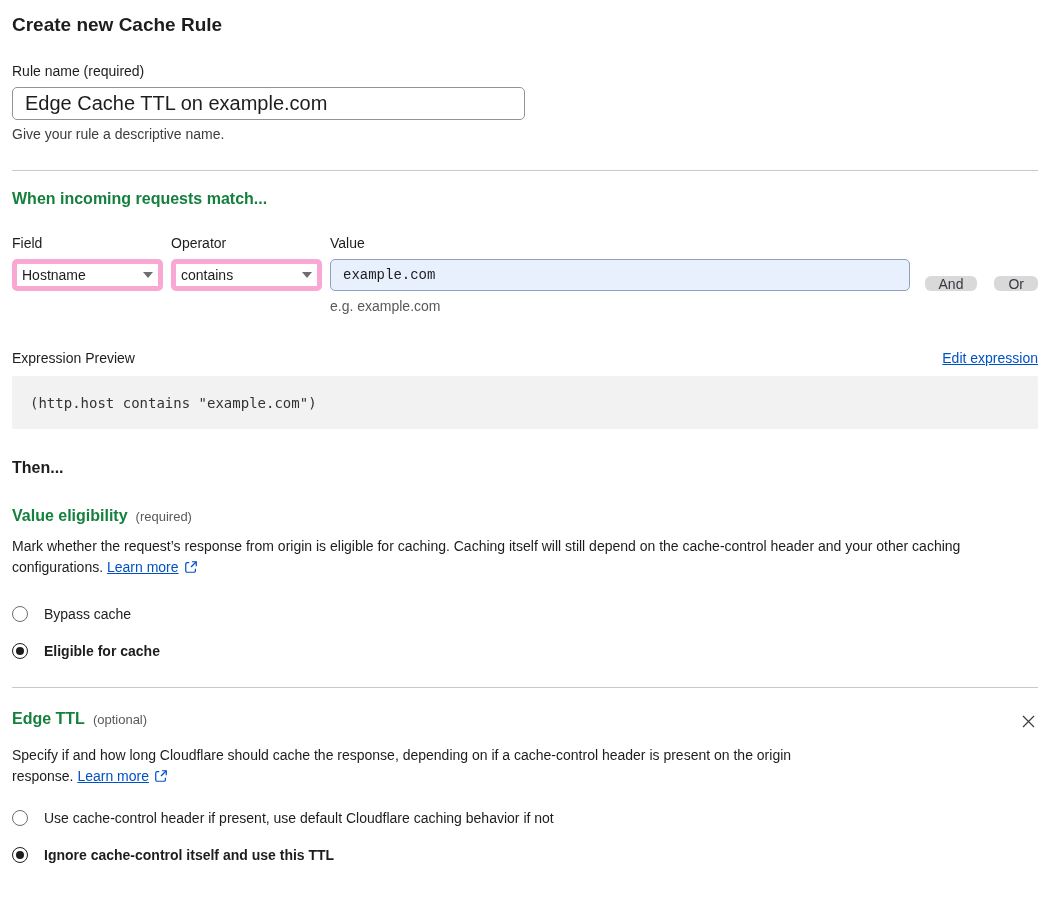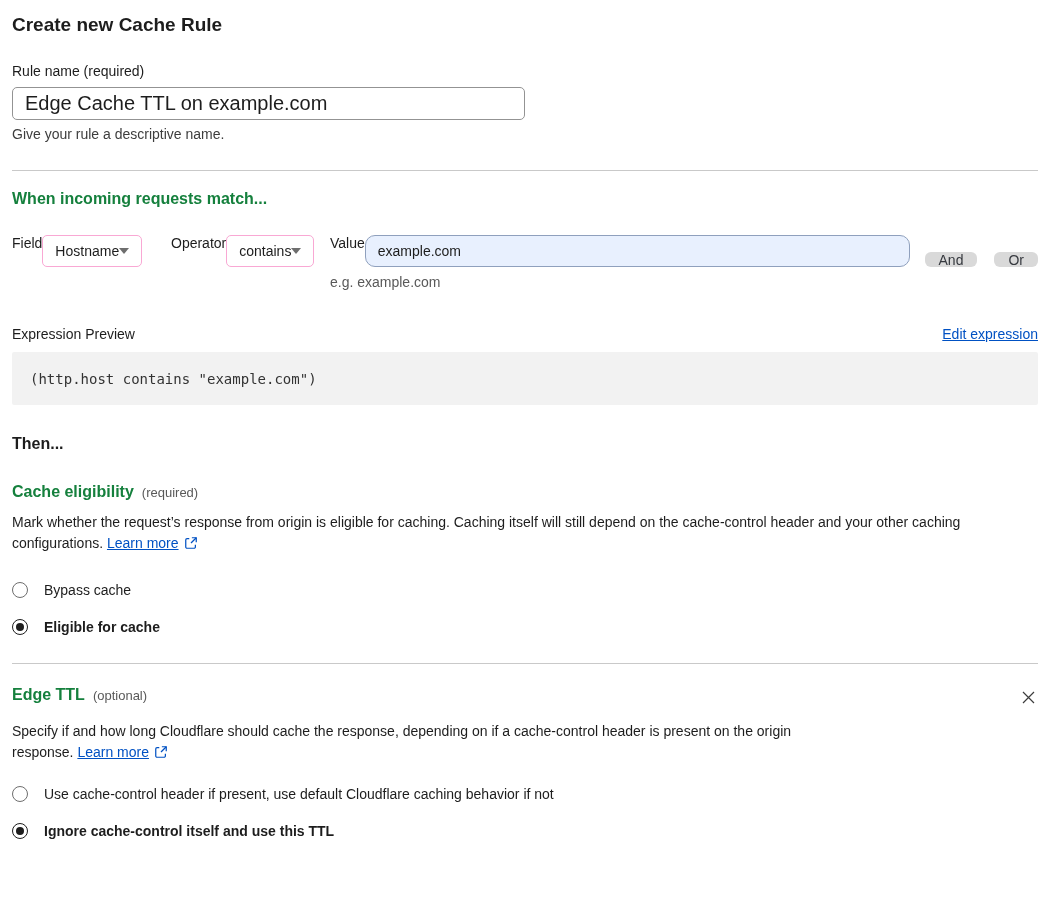--- a/index.html
+++ b/index.html
@@ -22,34 +22,34 @@
     font-family: "Liberation Sans", sans-serif;
     background: #fff; outline: none;
   }
   .helper { font-size: 14px; color: #3d3d3d; margin-top: 6px; }
 
   .divider { height: 1px; background: #c9c9c9; border: 0; margin: 28px 0 0 0; width: 1026px; }
 
   .section-heading { font-size: 16px; font-weight: 700; color: #15803d; }
 
   .match-row { display: flex; align-items: flex-end; margin-top: 27px; }
-  .match-col { display: flex; flex-direction: row; }
+  .match-col { display: flex; flex-direction: column; }
   .col-field, .col-operator { width: 151px; margin-right: 8px; }
   .col-value { flex: 1; }
   .select-box {
-    height: 32px; border: 1px solid #f9a8d4; border-radius: 5px;
+    height: 32px; border: 5px solid #f9a8d4; border-radius: 5px;
     background: #fff; display: flex; align-items: center; justify-content: space-between;
-    padding: 0 12px; font-size: 14px; color: #1d1d1d; cursor: pointer;
+    padding: 0 5px; font-size: 14px; color: #1d1d1d; cursor: pointer;
   }
   .caret { width: 0; height: 0; border-left: 5px solid transparent; border-right: 5px solid transparent; border-top: 6px solid #6e6e6e; }
   .value-input {
     width: 100%; height: 32px;
-    border: 1px solid #8fa0bd; border-radius: 10px;
+    border: 1px solid #8fa0bd; border-radius: 5px;
     background: #e8f0fe; padding: 5px 12px; font-size: 14px; color: #1d1d1d;
-    font-family: Liberation Sans, sans-serif; outline: none;
+    font-family: Liberation Mono, monospace; outline: none;
   }
   .andor-btn {
     height: 15px; padding: 0 14px; margin-left: 15px;
     background: #d9d9d9; border: 0; border-radius: 6px;
     font-size: 14px; color: #36393f; font-family: "Liberation Sans", sans-serif;
     cursor: pointer;
   }
   .eg-helper { font-size: 14px; color: #595959; margin-top: 7px; }
 
   .expr-header { display: flex; justify-content: space-between; align-items: flex-end; margin-top: 36px; }
@@ -129,21 +129,21 @@
 
   <div class="expr-header">
     <span class="expr-label">Expression Preview</span>
     <a class="link">Edit expression</a>
   </div>
   <div class="code-box">(http.host contains "example.com")</div>
 
   <div class="then-heading">Then...</div>
 
   <div class="sub-header">
-    <span class="section-heading">Cache eligibility</span>
+    <span class="section-heading">Value eligibility</span>
     <span class="badge">(required)</span>
   </div>
   <div class="section-desc">
     <span>Mark whether the request’s response from origin is eligible for caching. Caching itself will still depend on the cache-control header and your other caching configurations.</span>
     <a class="link">Learn more</a><span class="ext-icon"><svg width="14" height="14" viewBox="0 0 16 16" fill="none">
           <path d="M6 3H3.5A1.5 1.5 0 0 0 2 4.5v8A1.5 1.5 0 0 0 3.5 14h8a1.5 1.5 0 0 0 1.5-1.5V10" stroke="#0051c3" stroke-width="1.4"></path>
           <path d="M9 2h5v5" stroke="#0051c3" stroke-width="1.4"></path>
           <path d="M14 2 8 8" stroke="#0051c3" stroke-width="1.4"></path>
         </svg></span>
   </div>

